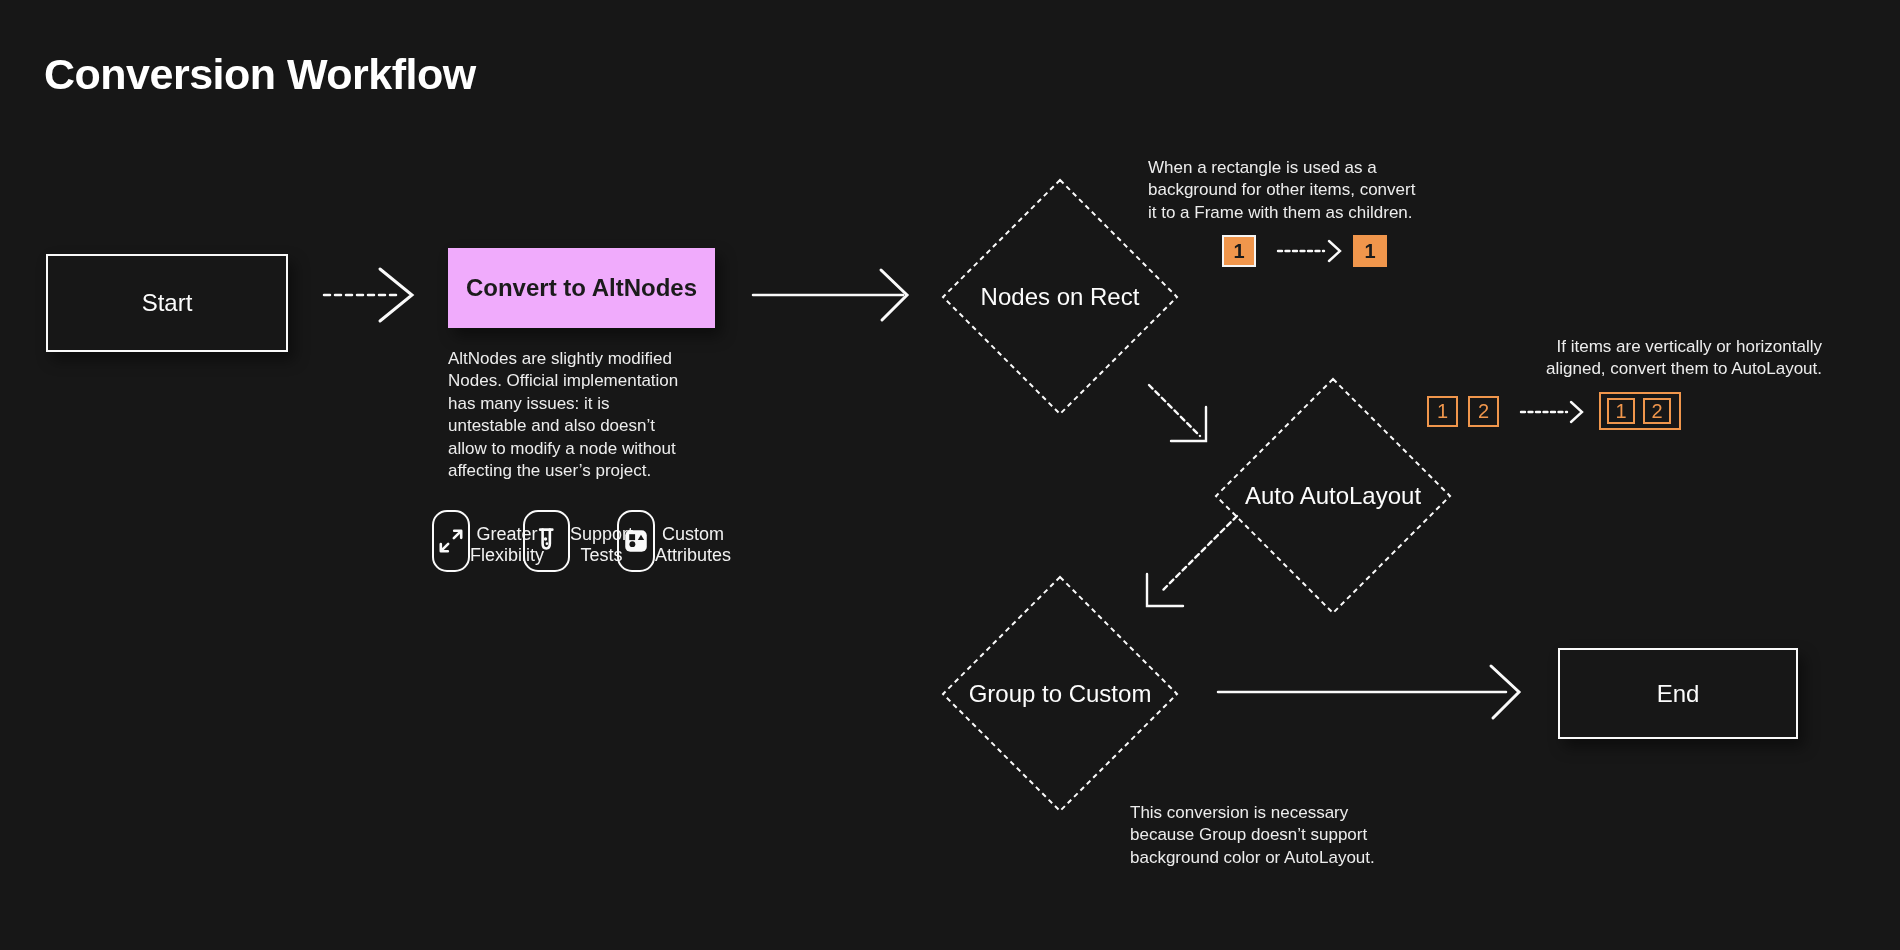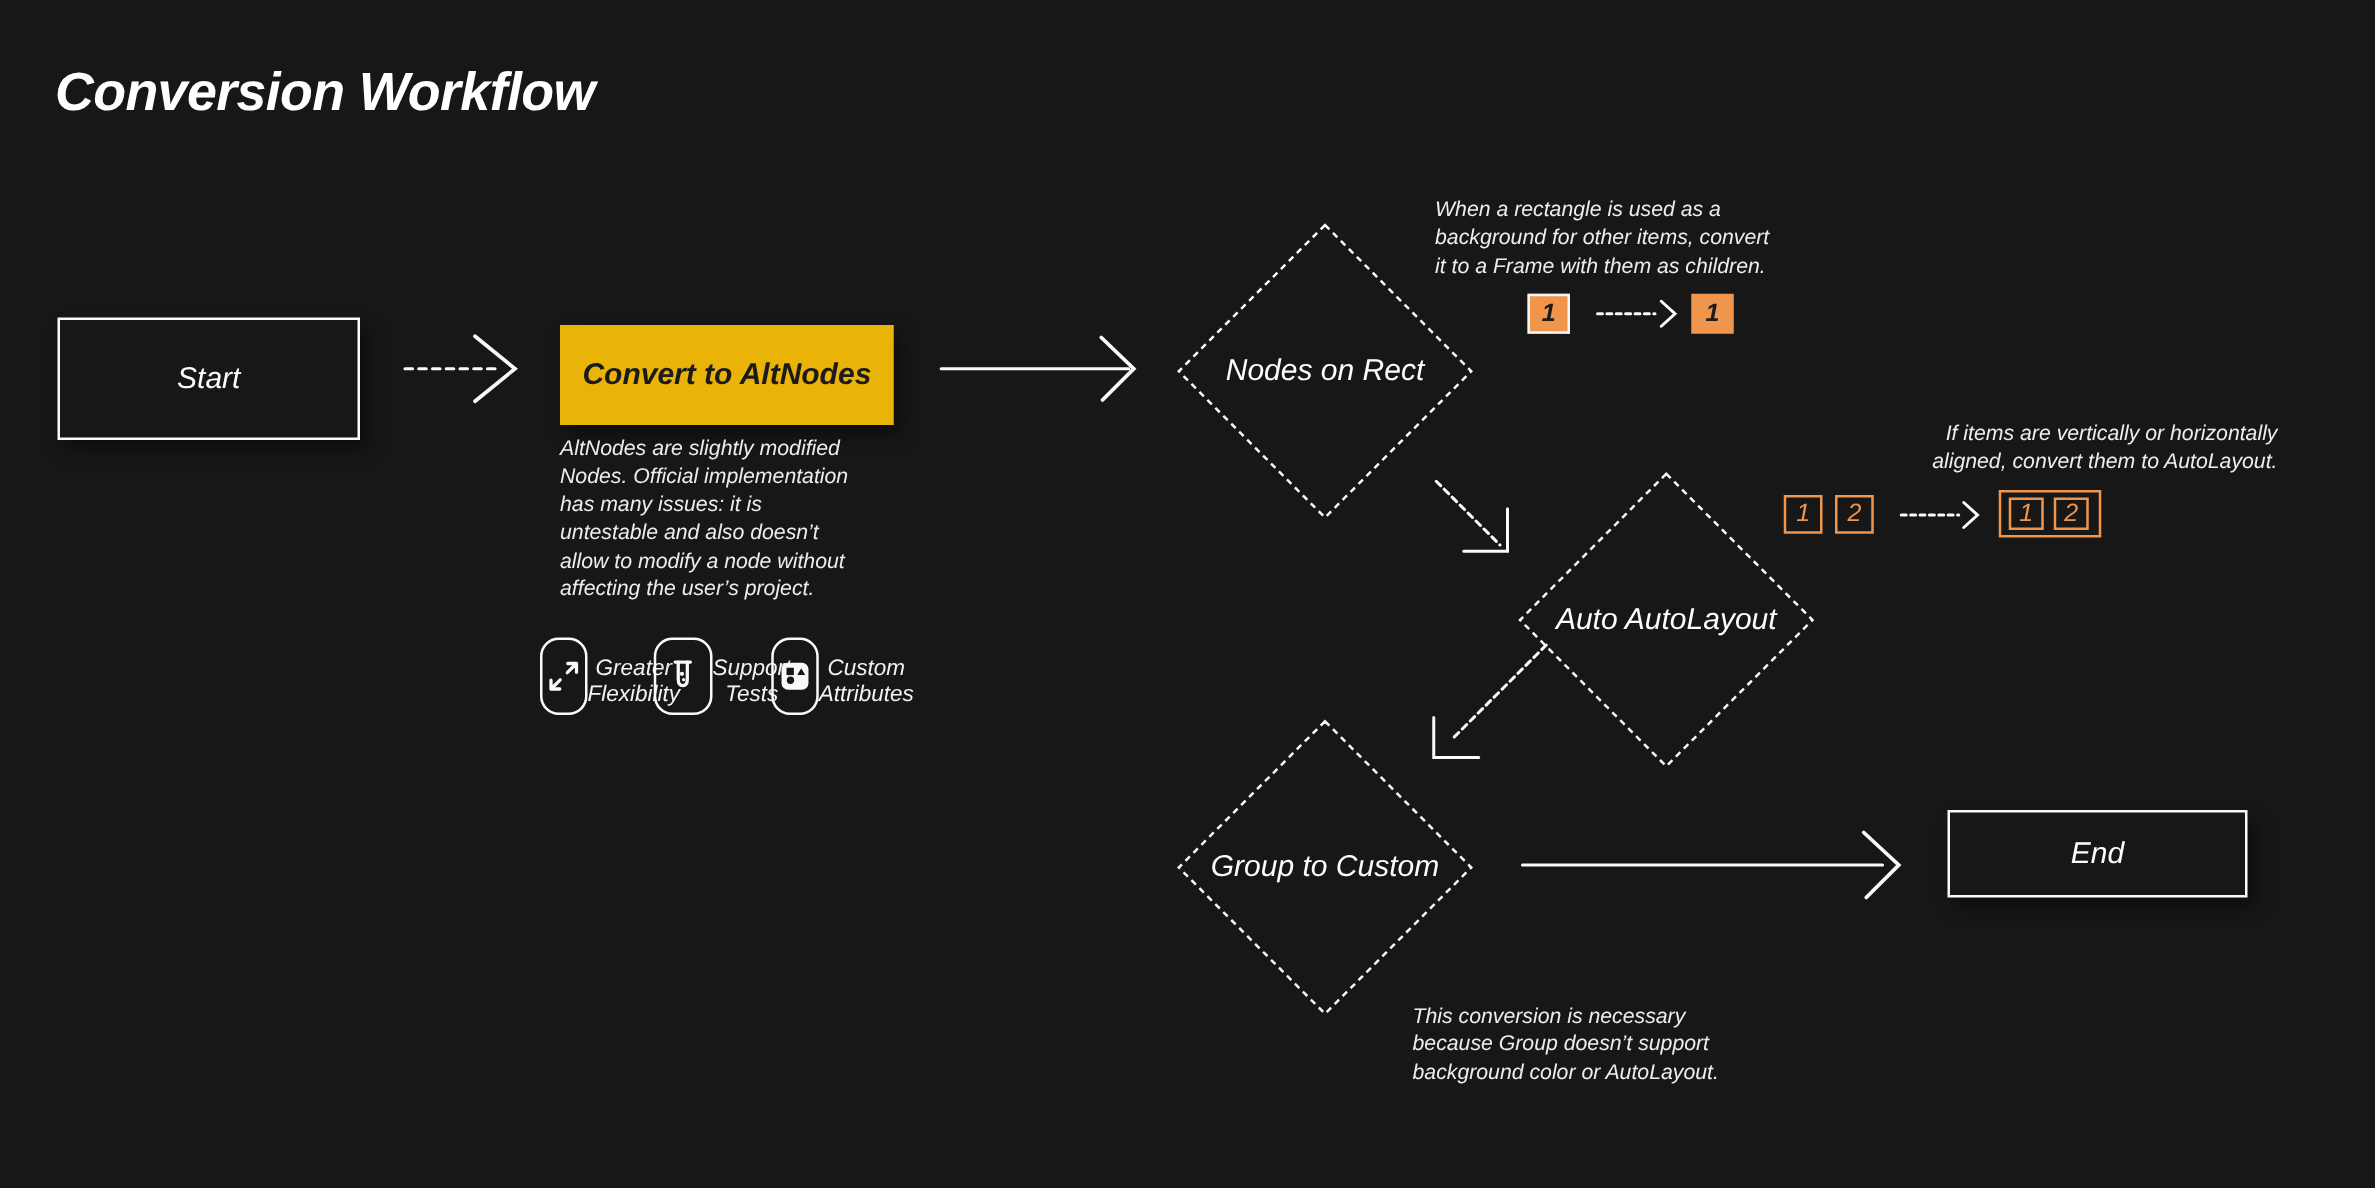--- a/index.html
+++ b/index.html
@@ -2,34 +2,34 @@
 <html><head>
 <meta charset="utf-8">
 <style>
   html,body{margin:0;padding:0;background:#171717;}
   body{
     position:relative;width:1900px;height:950px;overflow:hidden;
     font-family:"Liberation Sans",sans-serif;color:#F2F2F2;
   }
   .abs{position:absolute;}
   #connector-layer{position:absolute;left:0;top:0;width:1900px;height:950px;z-index:1;}
-  .layer2{z-index:2;font-style:italic;}
+  .layer2{z-index:2;}
 
   .page-title{
     left:44px;top:50px;font-size:43px;font-weight:bold;letter-spacing:-0.5px;color:#FFFFFF;
   }
   .node-box{
     display:flex;align-items:center;justify-content:center;
     font-size:24px;color:#FCFCFC;
     border:2px solid #FAFAFA;
     box-shadow:6px 8px 14px rgba(0,0,0,0.45);
     box-sizing:border-box;
   }
   .node-box.accent{
-    background:#eab308;border:none;color:#1B1B1B;font-weight:bold;margin-top:12px;
+    background:#f0abfc;border:none;color:#1B1B1B;font-weight:bold;
   }
   .diamond-label{
     transform:translate(-50%,-50%);
     font-size:24px;color:#FCFCFC;white-space:nowrap;
   }
   .body-text{
     font-size:17px;line-height:22.4px;color:#EDEDED;white-space:pre-line;
   }
   .feature{width:110px;display:flex;flex-direction:row;align-items:center;}
   .feature-iconbox{
@@ -183,15 +183,15 @@
   <span>1</span>
 </div>
 <div class="abs demo-chip chip-outline layer2" style="left:1643px;top:398px;width:28px;height:26px;">
   <span>2</span>
 </div>
 
 <div class="abs body-text layer2" style="left:1130px;top:802px;width:320px;">This conversion is necessary
 because Group doesn’t support
 background color or AutoLayout.</div>
 
-<div class="abs node-box layer2" style="left:1558px;top:648px;width:240px;height:70px;">
+<div class="abs node-box layer2" style="left:1558px;top:648px;width:240px;height:91px;">
   <span>End</span>
 </div>
 
 </body></html>

